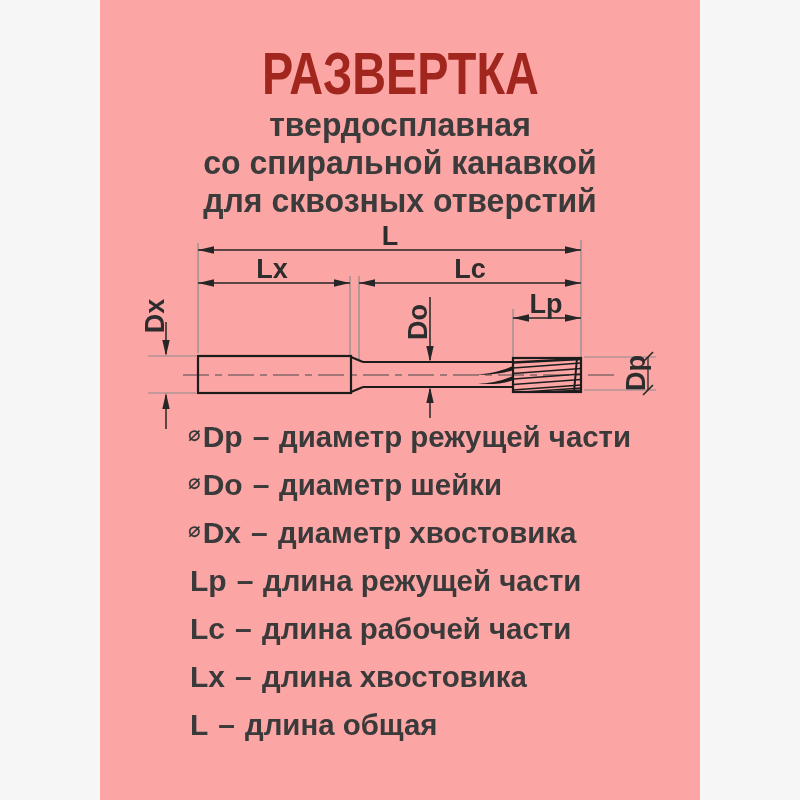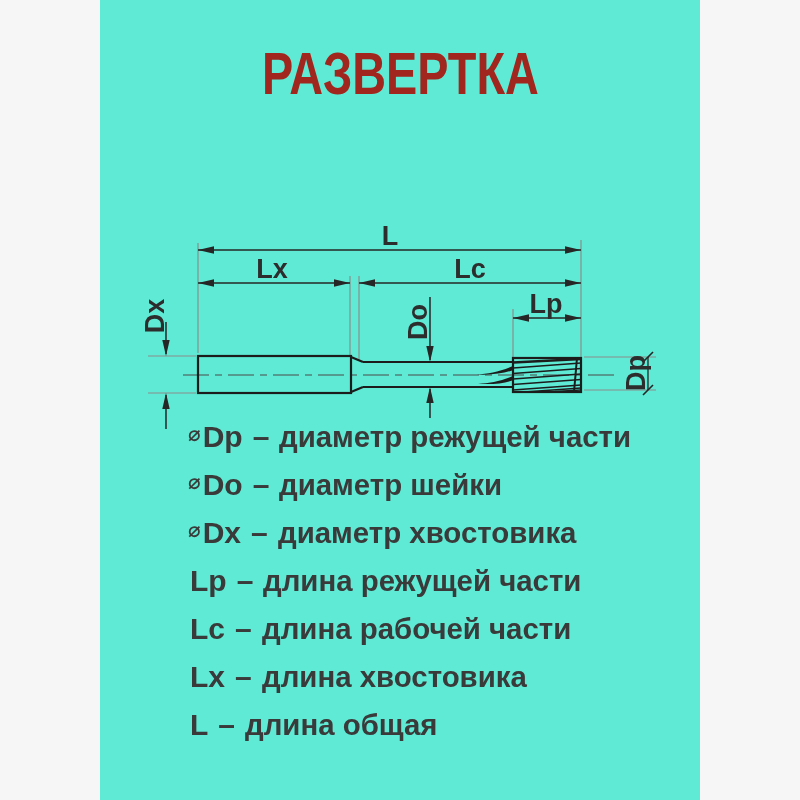--- a/index.html
+++ b/index.html
@@ -6,21 +6,21 @@
   body {
     width: 800px; height: 800px;
     background: #f6f6f7;
     font-family: "Liberation Sans", "DejaVu Sans", sans-serif;
     overflow: hidden;
   }
   .stage { position: relative; width: 800px; height: 800px; }
   .canvas {
     position: absolute; left: 100px; top: 0;
     width: 600px; height: 800px;
-    background: #5eead4;
+    background: #fca5a5;
   }
   .title {
     position: absolute; top: 42px; left: 0; width: 600px;
     text-align: center;
     color: #a1261e;
     font-size: 60px; font-weight: 800;
     line-height: 1.05;
     white-space: nowrap;
   }
   .title-inner { display: inline-block; transform: scaleX(0.78); transform-origin: 50% 50%; letter-spacing: 0px; }
@@ -65,20 +65,25 @@
 </head>
 <body>
 
 <div class="stage">
   <div class="canvas">
 
     <div class="title">
       <span class="title-inner">РАЗВЕРТКА</span>
     </div>
 
+    <div class="subtitles">
+      <div class="line">твердосплавная</div>
+      <div class="line">со спиральной канавкой</div>
+      <div class="line">для сквозных отверстий</div>
+    </div>
 
     <svg class="diagram" viewBox="0 0 600 210">
 
       <g stroke="#8c8c8c" stroke-width="1.2">
         <line x1="98" y1="18" x2="98" y2="128"></line>
         <line x1="250" y1="51" x2="250" y2="131"></line>
         <line x1="259" y1="51" x2="259" y2="136"></line>
         <line x1="481" y1="15" x2="481" y2="132"></line>
         <line x1="413" y1="84" x2="413" y2="132"></line>
         <line x1="48" y1="131" x2="96" y2="131"></line>

